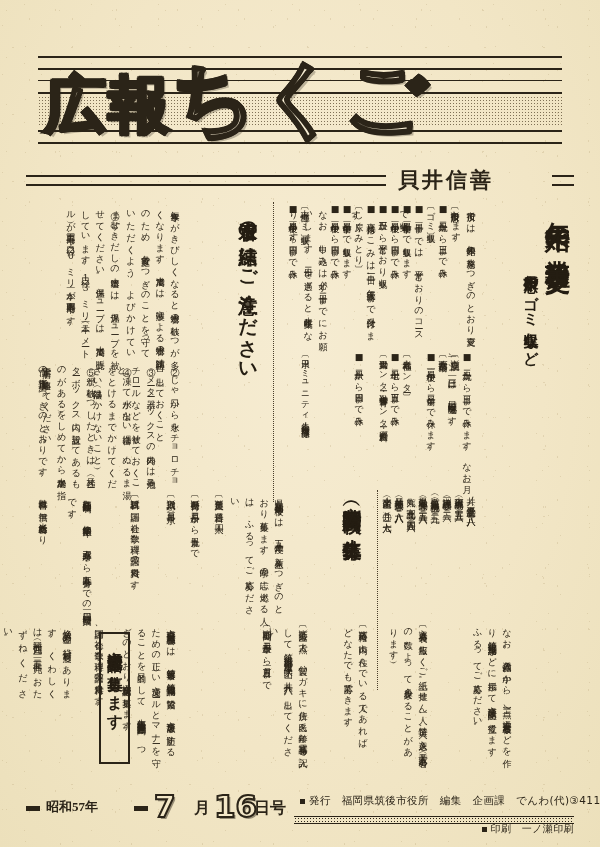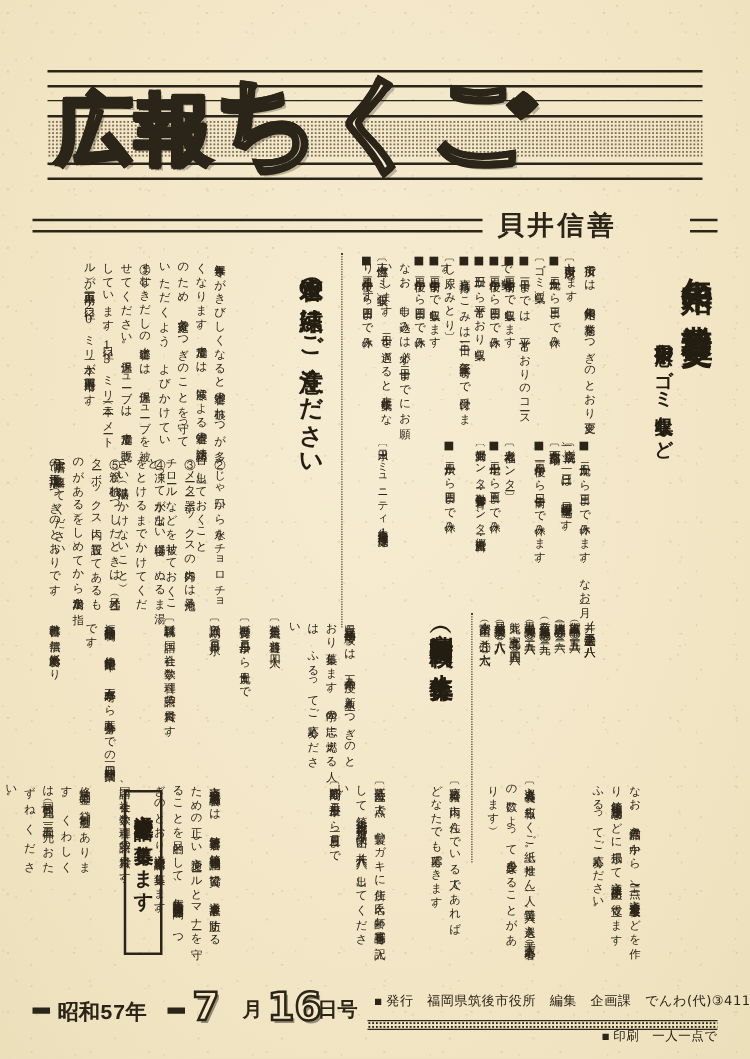--- a/index.html
+++ b/index.html
@@ -93,22 +93,22 @@
     color:#241d12;background:transparent;
   }
   .tel-list{
     writing-mode:vertical-rl;text-orientation:upright;
     font-size:9.1px;line-height:1.75;
   }
 
   
   .footer{position:absolute;left:0;top:778px;width:548px;height:44px;}
   .f-dash{position:absolute;left:0;top:14px;width:14px;height:5px;background:#2b2418;}
-  .f-era{position:absolute;left:20px;top:6px;font-family:Liberation Mono, monospace;
-    font-weight:700;font-size:17px;letter-spacing:0px;color:#2b2418;}
+  .f-era{position:absolute;left:20px;top:6px;font-family:Liberation Serif, serif;
+    font-weight:700;font-size:13px;letter-spacing:0px;color:#2b2418;}
   .f-dash2{position:absolute;left:108px;top:14px;width:14px;height:5px;background:#2b2418;}
   .f-big{position:absolute;top:-4px;font-family:"DejaVu Sans","Liberation Sans",sans-serif;
     font-weight:700;font-size:31px;color:#f4e8c8;
     -webkit-text-stroke:2px #2b2418;
     text-shadow:2px 2px 0 rgba(43,36,24,.45);}
   .f-kanji{position:absolute;top:6px;font-family:"DejaVu Sans","Liberation Sans",sans-serif;
     font-weight:700;font-size:16px;color:#2b2418;}
   .f-rule{position:absolute;left:268px;top:24px;width:280px;height:6px;
     background-image:radial-gradient(circle,#2b2418 0 .8px,transparent .9px);
     background-size:3px 3px;border-top:1px solid #2b2418;border-bottom:1px solid #2b2418;}
@@ -232,17 +232,17 @@
     <div class="footer">
       <div class="f-dash"></div>
       <div class="f-era">昭和57年</div>
       <div class="f-dash2"></div>
       <div class="f-big" style="left:128px;">7</div>
       <div class="f-kanji" style="left:168px;">月</div>
       <div class="f-big" style="left:188px;">16</div>
       <div class="f-kanji" style="left:228px;">日号</div>
       <div class="f-rule"></div>
       <div class="f-pub"><span class="sq"></span><span>発行　福岡県筑後市役所　編集　企画課　でんわ(代)③4111</span></div>
-      <div class="f-print"><span class="sq"></span><span>印刷　一人一点で</span></div>
+      <div class="f-print"><span class="sq"></span><span>印刷　一ノ瀬印刷</span></div>
     </div>
 
   </div>
 </div>
 
 </body></html>

